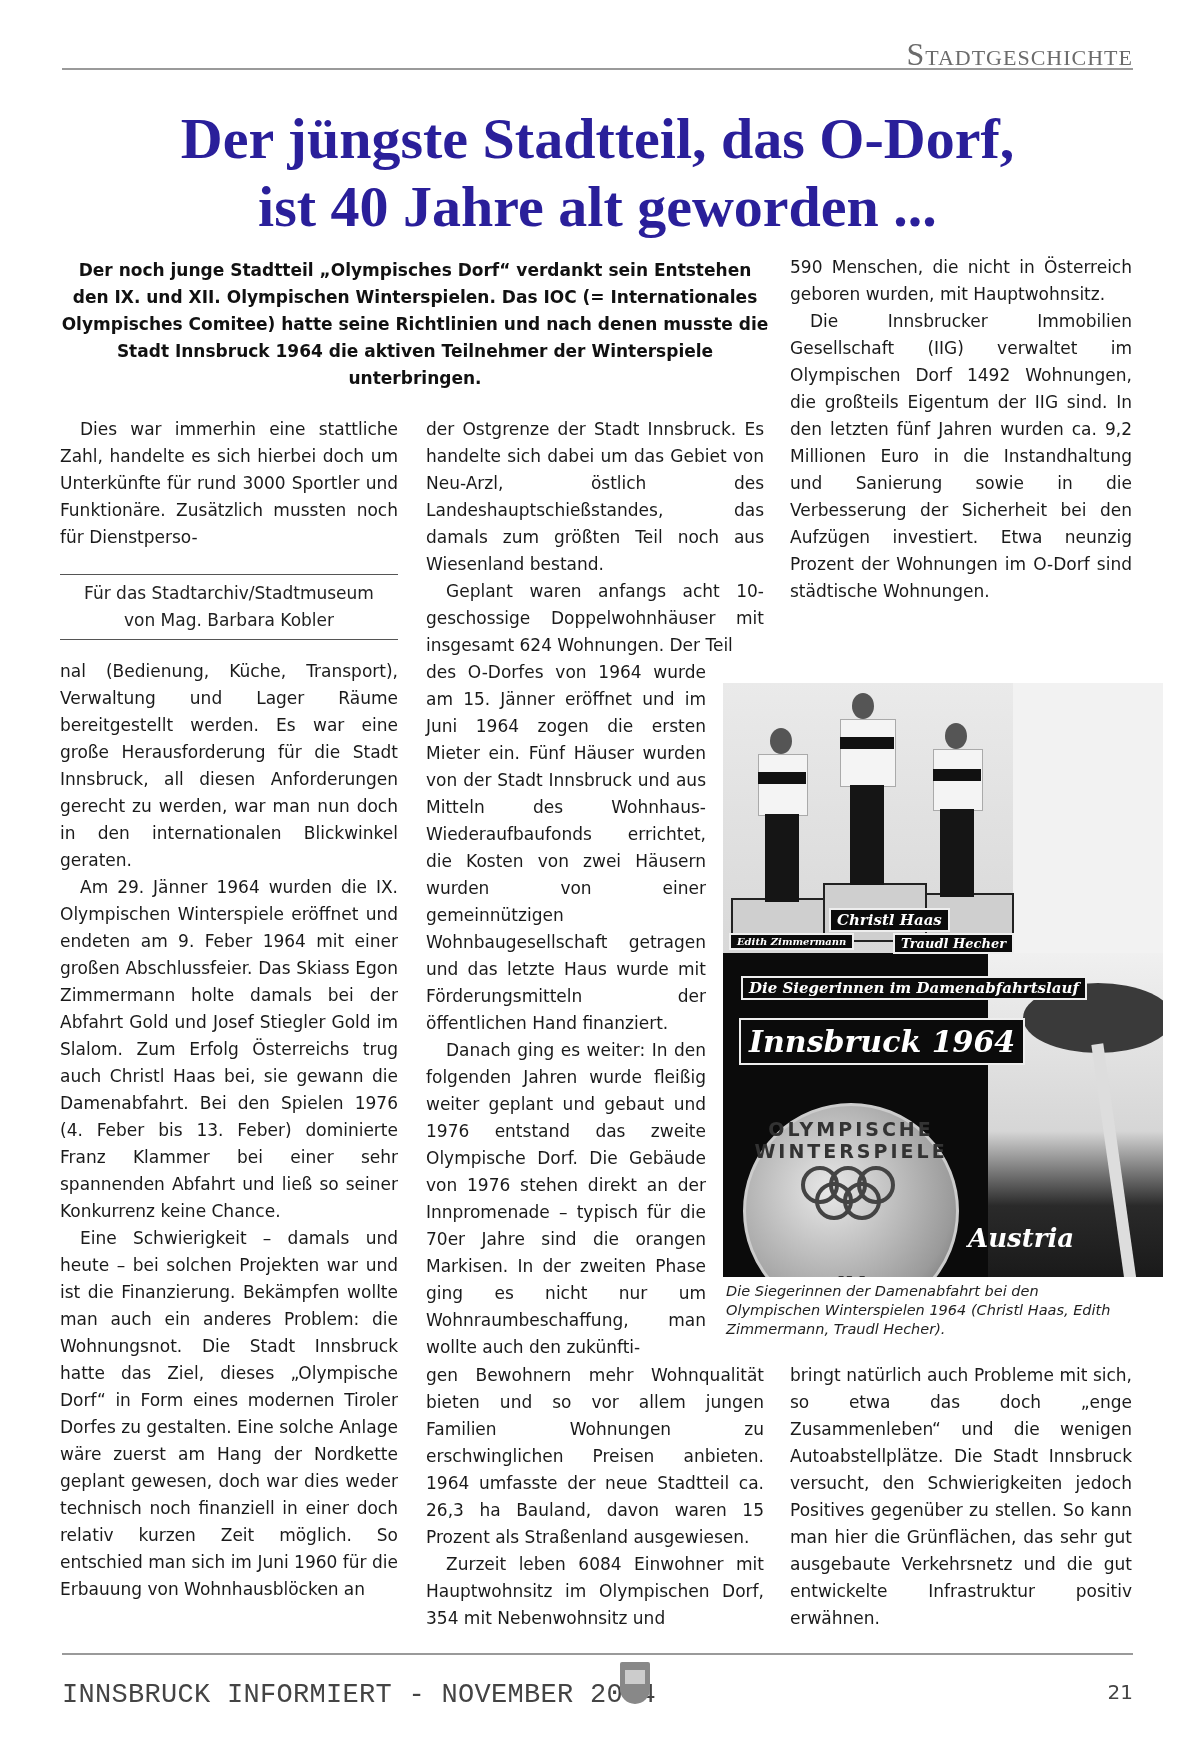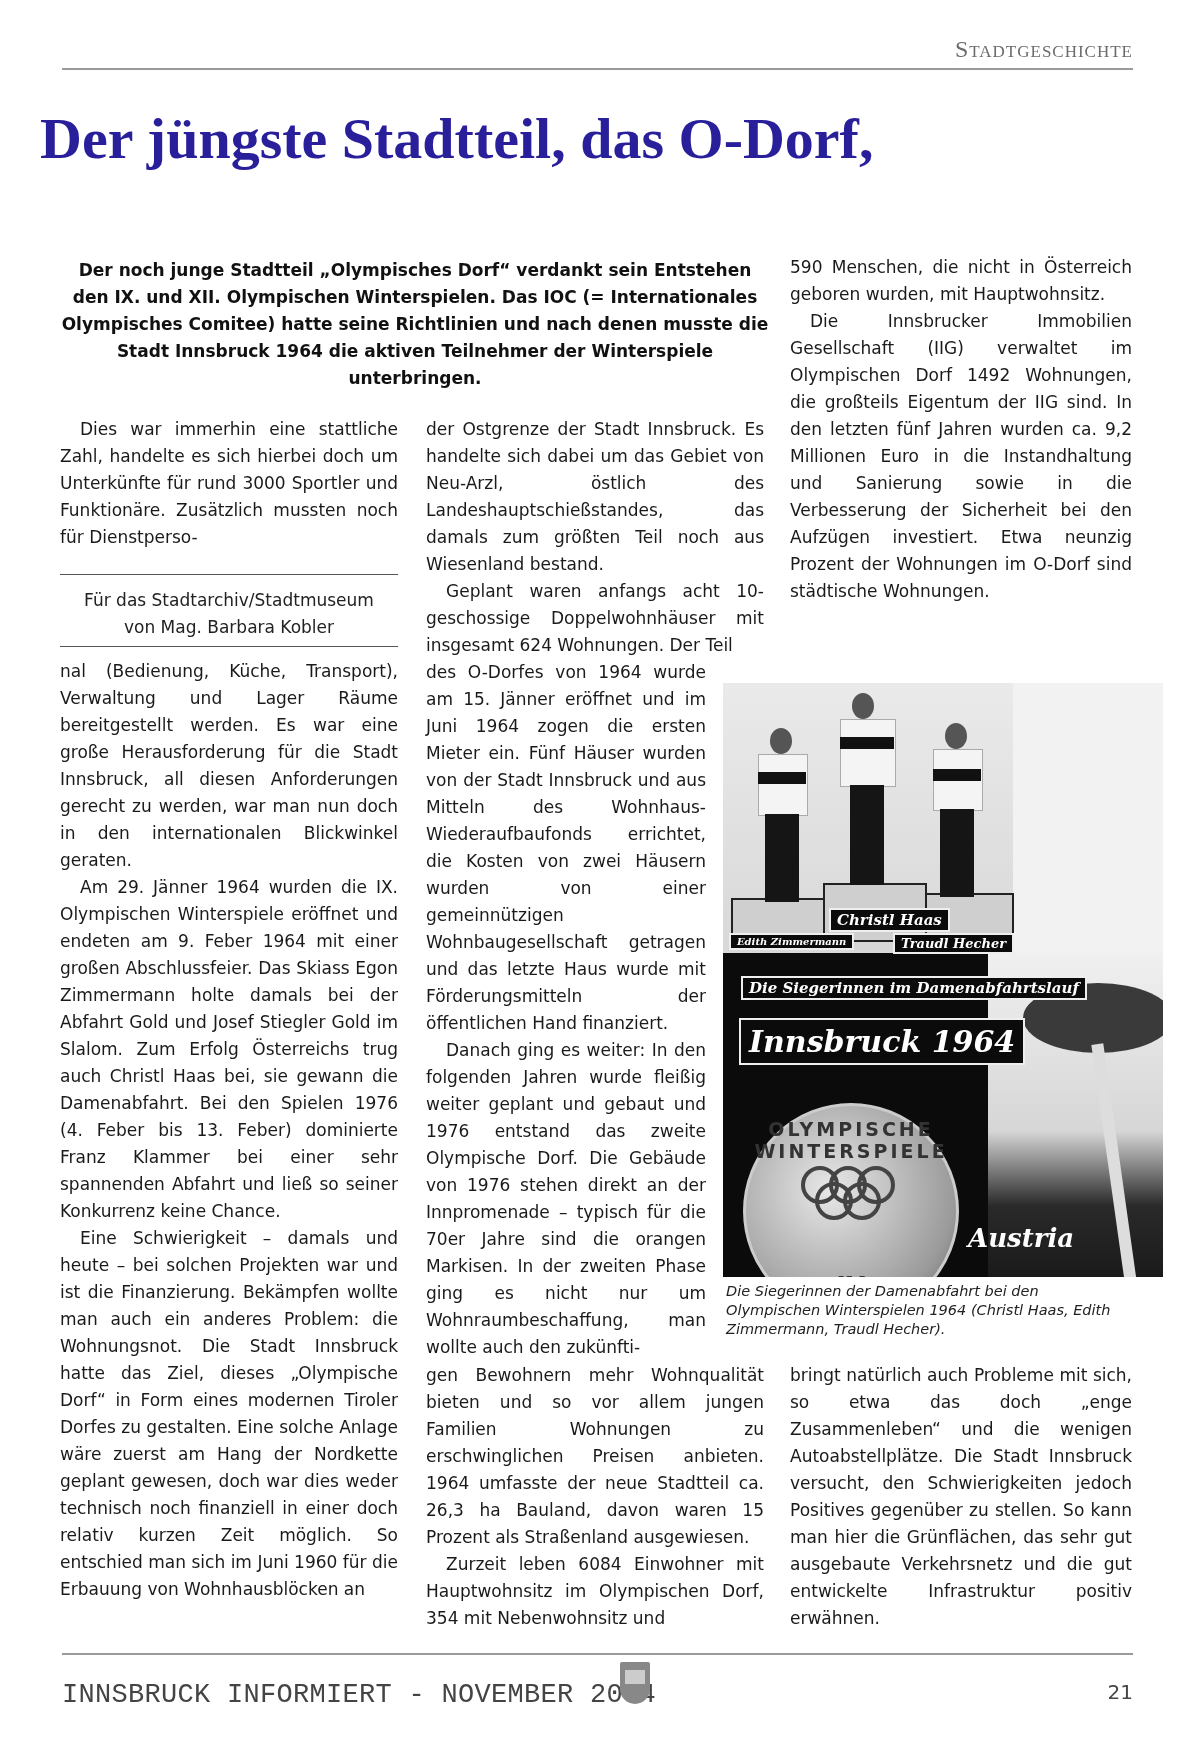--- a/index.html
+++ b/index.html
@@ -2,46 +2,46 @@
 <html><head>
   <meta charset="utf-8">
   <style>
     html, body { margin: 0; padding: 0; background: #ffffff; }
     body {
       width: 1195px; height: 1737px; position: relative; overflow: hidden;
       font-family: "DejaVu Sans", sans-serif; color: #1a1a1a;
     }
     .section-label {
       position: absolute; right: 62px; top: 36px;
-      font-family: "Liberation Serif", serif; font-size: 24px; color: #6b6b6b;
+      font-family: "Liberation Serif", serif; font-size: 32px; color: #6b6b6b;
       font-variant: small-caps; letter-spacing: 1px;
     }
     .rule { position: absolute; left: 62px; right: 62px; height: 2px; background: #9a9a9a; }
     .rule.top { top: 68px; }
     .rule.bottom { top: 1653px; }
     .title {
       position: absolute; left: 40px; right: 40px; top: 105px;
-      font-family: "Liberation Serif", serif; font-weight: bold;
+      text-align: center; font-family: "Liberation Serif", serif; font-weight: bold;
       font-size: 58px; line-height: 68px; color: #2a1f9a; margin: 0;
     }
     .lead {
       position: absolute; left: 60px; top: 257px; width: 710px;
       text-align: center; font-family: "DejaVu Sans", sans-serif; font-weight: bold;
       font-size: 17px; line-height: 27px; color: #111;
     }
     .col { position: absolute; font-size: 17px; line-height: 27px; text-align: justify; hyphens: manual; }
     .col p { margin: 0; text-indent: 20px; }
     .col p.noindent { text-indent: 0; }
     .c1 { left: 60px; width: 338px; }
     .c2 { left: 426px; width: 338px; }
     .c3 { left: 790px; width: 342px; }
     .byline {
       position: absolute; left: 60px; width: 338px; top: 574px;
       border-top: 1.5px solid #555; border-bottom: 1.5px solid #555;
-      text-align: center; font-size: 17px; line-height: 27px; padding: 12px 0 5px;
+      text-align: center; font-size: 17px; line-height: 27px; padding: 5px 0 5px;
       color: #222;
     }
     .photo {
       position: absolute; left: 723px; top: 683px; width: 440px; height: 594px;
       background: #f2f2f2; overflow: hidden;
     }
     .podium-area { position: absolute; left: 0; top: 0; width: 290px; height: 270px; background: linear-gradient(#eaeaea, #d8d8d8); }
     .podium { position: absolute; background: #cfcfcf; border: 2px solid #222; }
     .skier { position: absolute; }
     .skier .head { position: absolute; width: 22px; height: 26px; border-radius: 50%; background: #555; }
@@ -83,20 +83,21 @@
     .page-number { position: absolute; right: 62px; top: 1680px; font-size: 20px; color: #444; }
   </style>
 </head>
 <body>
 
 <div class="section-label">Stadtgeschichte</div>
 <div class="rule top"></div>
 
 <h1 class="title">
   <span>Der jüngste Stadtteil, das O-Dorf,</span><br>
+  <span>ist 40 Jahre alt geworden ...</span>
 </h1>
 
 <div class="lead">Der noch junge Stadtteil „Olympisches Dorf“ verdankt sein Entstehen den IX. und XII. Olympischen Winterspielen. Das IOC (= Internationales Olympisches Comitee) hatte seine Richtlinien und nach denen musste die Stadt Innsbruck 1964 die aktiven Teilnehmer der Winterspiele unterbringen.</div>
 
 <div class="col c1" style="top:416px;">
   <p>Dies war immerhin eine stattliche Zahl, handelte es sich hierbei doch um Unterkünfte für rund 3000 Sportler und Funktionäre. Zusätzlich mussten noch für Dienstperso-</p>
 </div>
 
 <div class="byline">
   <div>Für das Stadtarchiv/Stadtmuseum</div>

